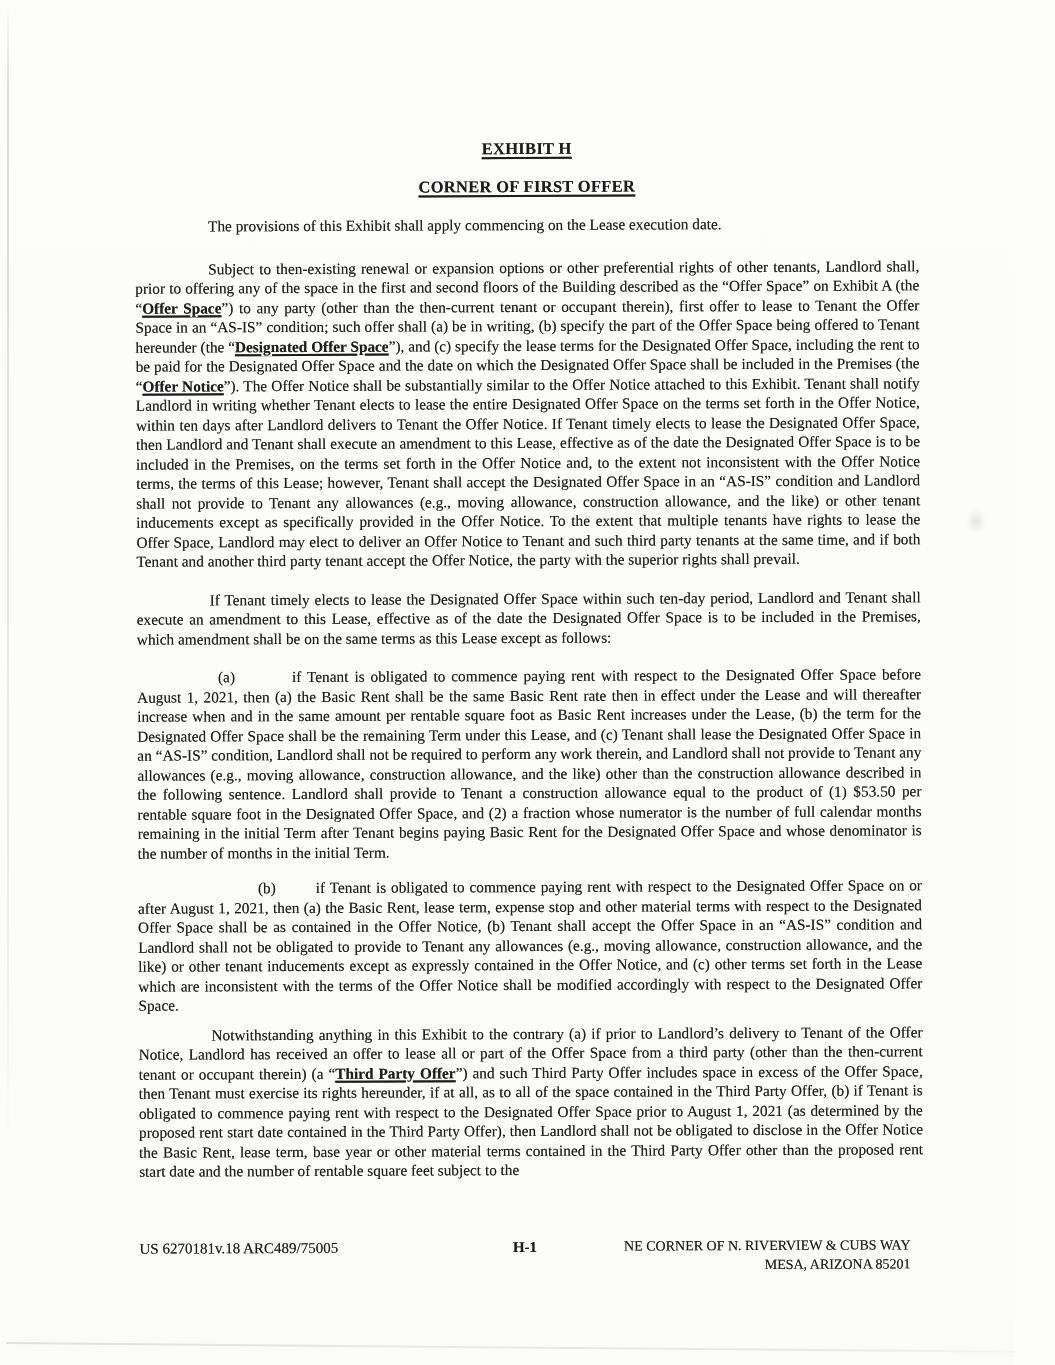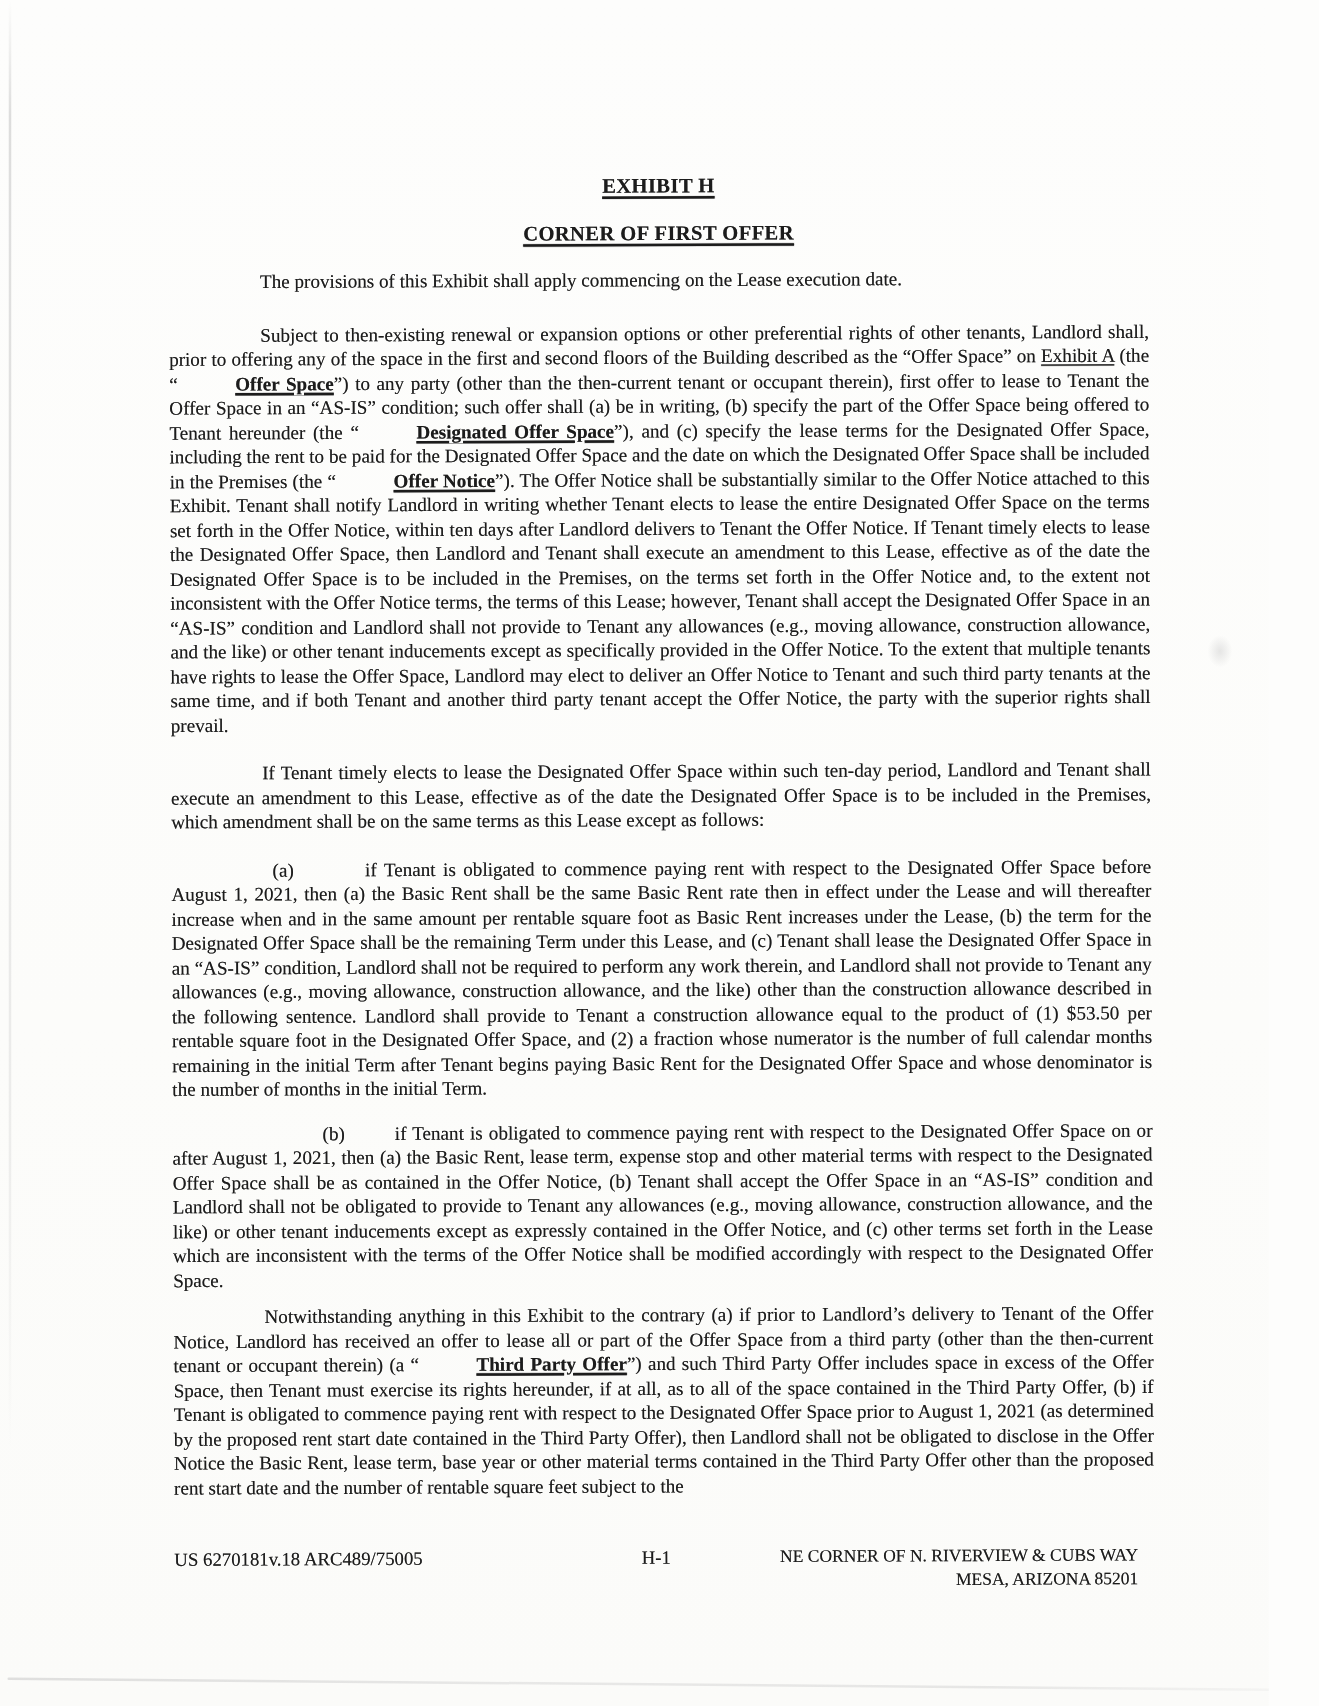--- a/index.html
+++ b/index.html
@@ -50,42 +50,41 @@
   .paras p {
     margin: 0 0 19px 0;
   }
   .paras p:nth-child(3) { margin-bottom: 16px; }
   .paras p:nth-child(4) { margin-bottom: 10px; }
   .paras p:last-child  { margin-bottom: 0; }
   .p-normal { text-indent: 73px; }
   .p-sub-a  { text-indent: 81px; }
   .p-sub-b  { text-indent: 120px; }
   .seg-b  { font-weight: normal; }
-  .seg-u  { text-decoration: underline; text-underline-offset: 2px; }
+  .seg-u  { text-underline-offset: 2px; }
   .seg-bu {
     font-weight: bold;
     text-decoration: underline;
     text-decoration-thickness: 1.5px;
     text-underline-offset: 2px;
-    margin-left: 46px;
   }
   .seg-tab-a { display: inline-block; width: 57px; }
   .seg-tab-b { display: inline-block; width: 40px; }
   .doc-footer {
     position: absolute;
     left: 137px; top: 1238px;
     width: 771px;
     display: flex;
     align-items: flex-start;
     font-size: 15px;
     line-height: 18px;
     text-shadow: 0 0 0.4px rgba(25,25,25,0.6);
   }
   .footer-left   { flex: 1; text-align: left; white-space: nowrap; }
-  .footer-center { flex: 0 0 auto; text-align: left; }
+  .footer-center { flex: 0 0 auto; text-align: left; font-weight: bold; }
   .footer-right  { flex: 1; text-align: right; font-size: 14px; line-height: 18.5px; }
   
   .artifact-left-line {
     position: absolute; left: 7px; top: 0;
     width: 2px; height: 1160px;
     background: linear-gradient(180deg,
       rgba(190,190,190,0) 0%,
       rgba(195,195,195,0.55) 8%,
       rgba(205,205,205,0.5) 45%,
       rgba(210,210,210,0.35) 80%,

